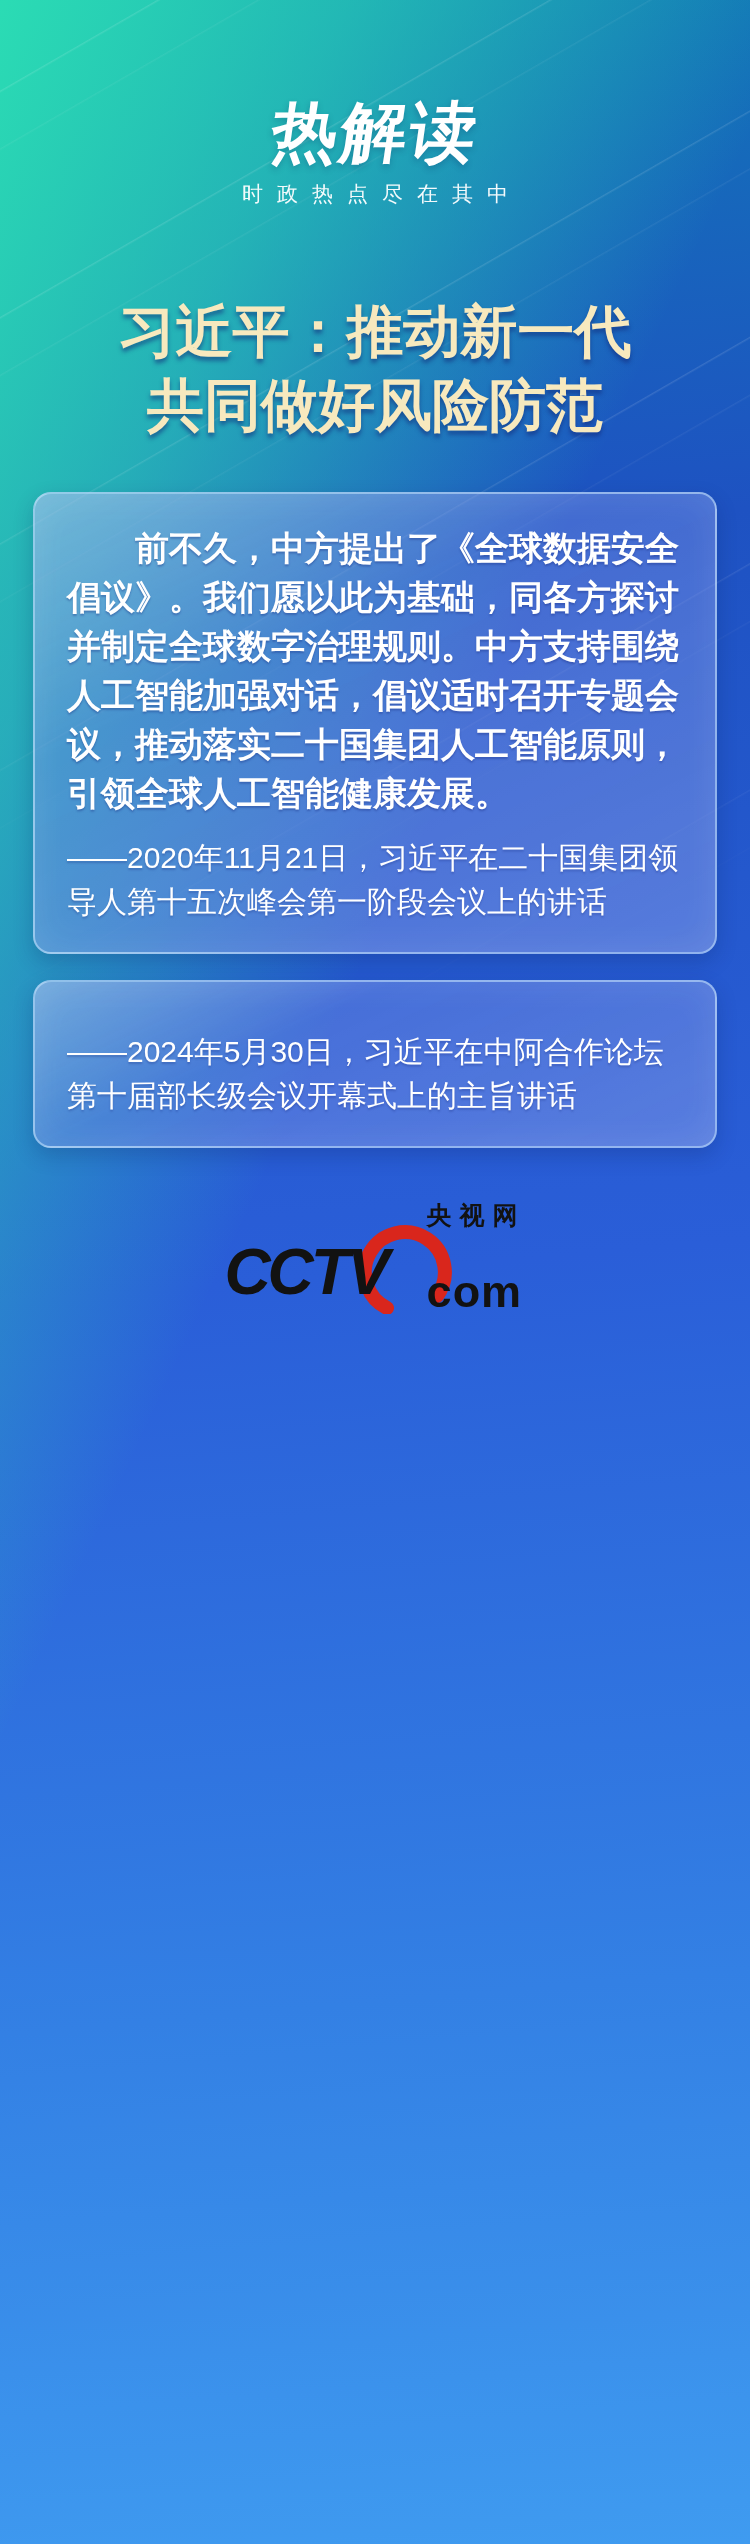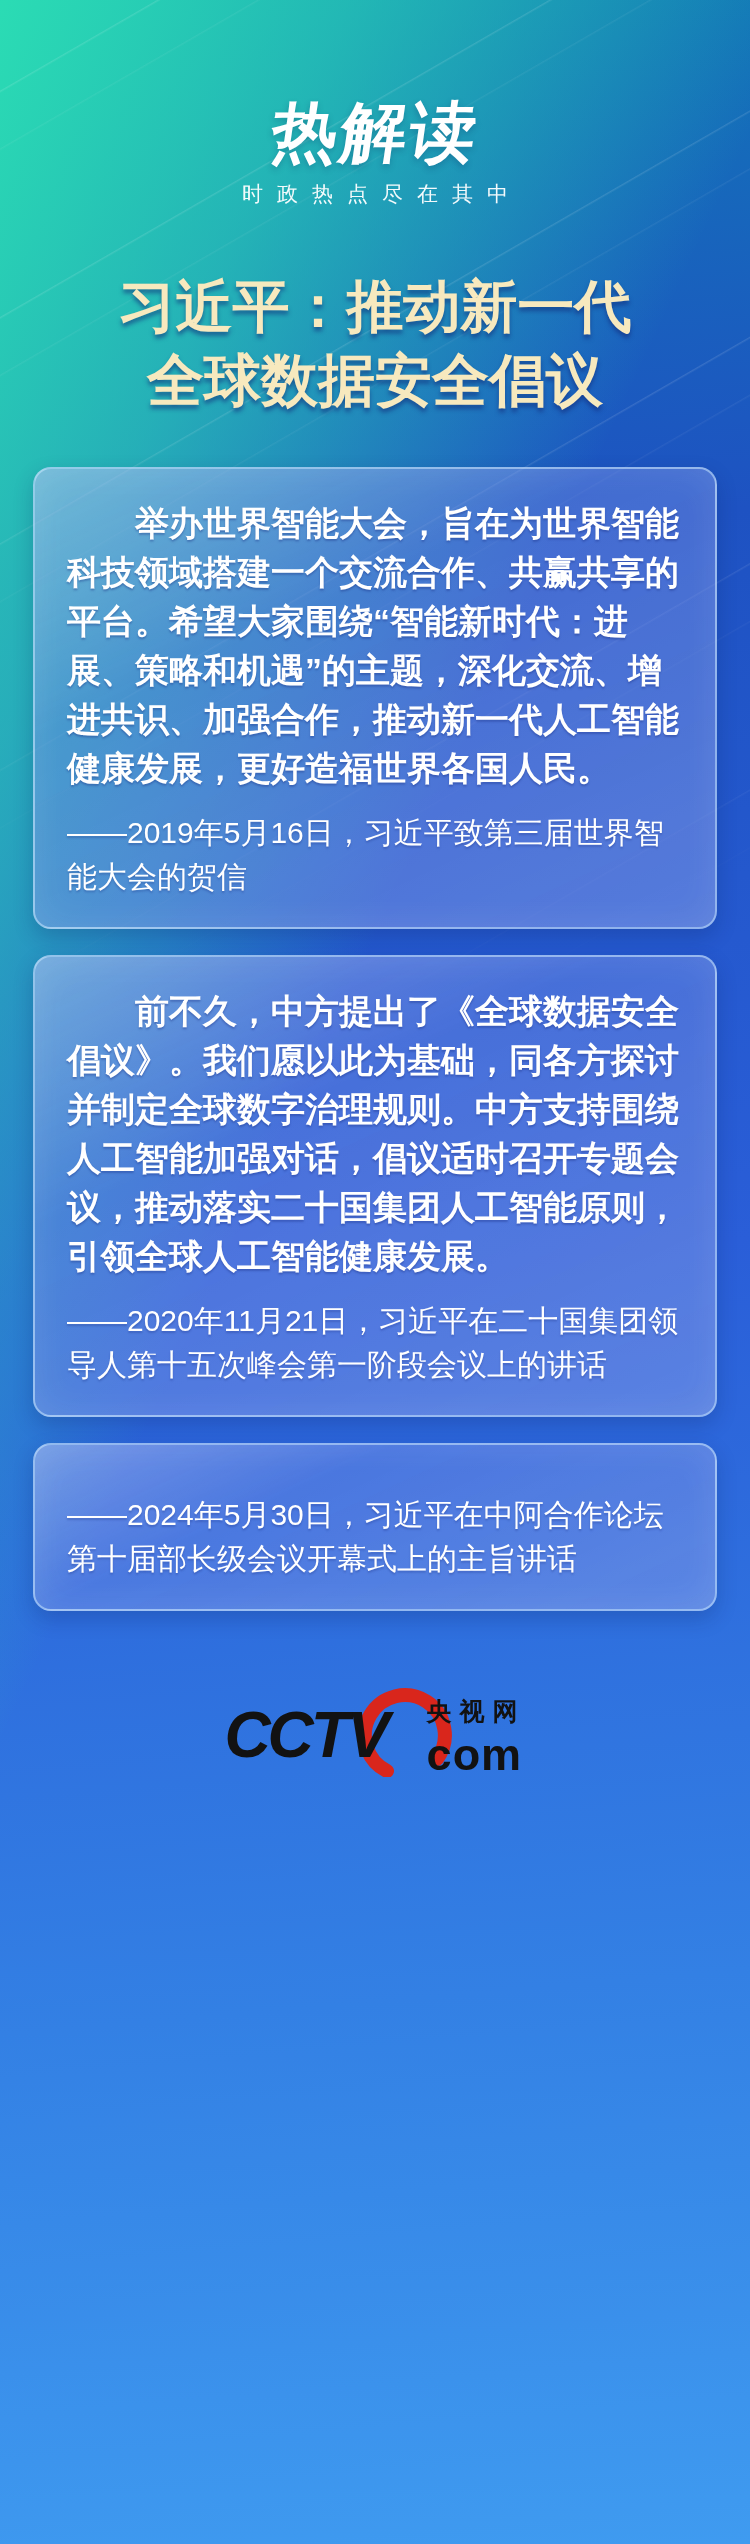--- a/index.html
+++ b/index.html
@@ -43,21 +43,21 @@
   .brand-tagline {
     margin-top: 2px;
     color: rgba(255,255,255,0.95);
     font-size: 21px;
     letter-spacing: 14px;
     text-indent: 14px; 
   }
 
   
   .headline {
-    margin-top: 61px;
+    margin-top: 86px;
     text-align: center;
     color: #F7E9BE;
     font-size: 57px;
     font-weight: 800;
     line-height: 74px;
     text-shadow: 0 4px 4px rgba(18,40,120,0.55);
   }
 
   
   .cards { margin-top: 50px; padding: 0 33px; }
@@ -99,21 +99,21 @@
     font-weight: 900;
     font-style: italic;
     letter-spacing: -3px;
     line-height: 1;
     padding-bottom: 10px;
   }
   .cctv-arc { position: relative; z-index: 1; margin-left: -26px; width: 100px; height: 104px; }
   .cctv-right {
     position: relative; z-index: 2;
     display: flex; flex-direction: column; align-items: flex-start;
-    margin-left: -34px; 
+    margin-left: -34px;  gap: 33px;
   }
   .cctv-cn {
     color: #121212; font-size: 25px; font-weight: 700;
     letter-spacing: 8px; margin-bottom: 4px;
   }
   .cctv-com {
     color: #121212; font-size: 45px; font-weight: 700;
     letter-spacing: 1px; line-height: 1; text-align: right;
   }
 </style>
@@ -124,28 +124,24 @@
   <div class="streaks"></div>
 
   <div class="content">
     <header class="brand">
       <div class="brand-logo">热解读</div>
       <div class="brand-tagline">时政热点尽在其中</div>
     </header>
 
     <h1 class="headline">
       <span>习近平：推动新一代</span><br>
-      <span>全球数据安全倡议</span>
+      <span>共同做好风险防范</span>
     </h1>
 
     <main class="cards">
-      <section class="card">
-        <p class="quote">举办世界智能大会，旨在为世界智能科技领域搭建一个交流合作、共赢共享的平台。希望大家围绕“智能新时代：进展、策略和机遇”的主题，深化交流、增进共识、加强合作，推动新一代人工智能健康发展，更好造福世界各国人民。</p>
-        <p class="attribution">——2019年5月16日，习近平致第三届世界智能大会的贺信</p>
-      </section>
 
       <section class="card">
         <p class="quote">前不久，中方提出了《全球数据安全倡议》。我们愿以此为基础，同各方探讨并制定全球数字治理规则。中方支持围绕人工智能加强对话，倡议适时召开专题会议，推动落实二十国集团人工智能原则，引领全球人工智能健康发展。</p>
         <p class="attribution">——2020年11月21日，习近平在二十国集团领导人第十五次峰会第一阶段会议上的讲话</p>
       </section>
 
 
       <section class="card">
         <p class="attribution">——2024年5月30日，习近平在中阿合作论坛第十届部长级会议开幕式上的主旨讲话</p>
       </section>

